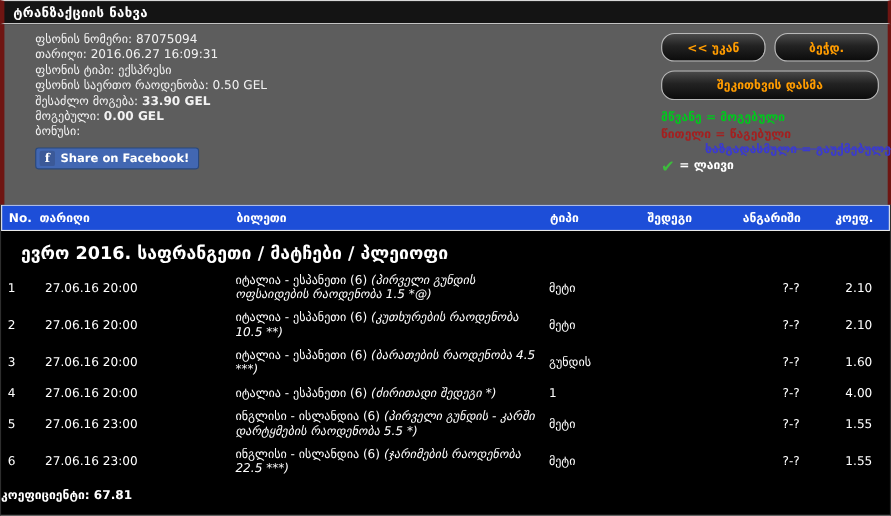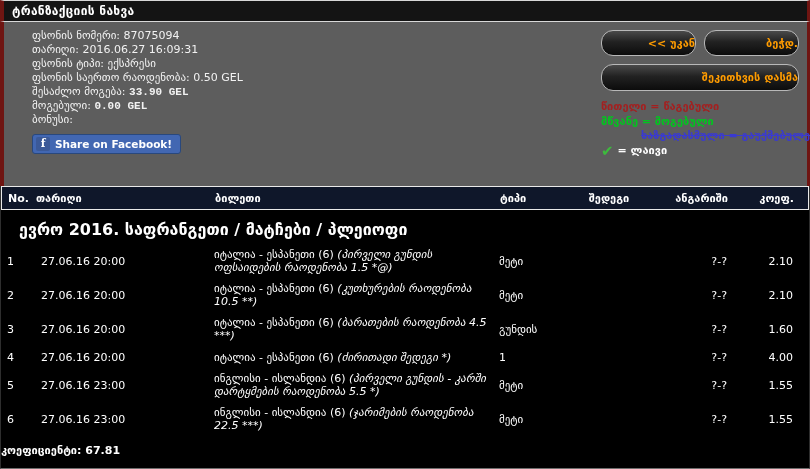--- a/index.html
+++ b/index.html
@@ -14,62 +14,62 @@
   }
   .title-bar .t { color:#fff; font-size:12px; font-weight:bold; letter-spacing:0.3px; }
 
   
   .top-section {
     position:relative; height:164px; background:#5d5d5d;
     border-left:4px solid #6f1512; border-right:3px solid #6f1512;
   }
   .info-col { position:absolute; left:28px; top:7px; }
   .info-line { color:#f2f2f2; font-size:11px; line-height:14px; white-space:nowrap; }
-  .info-line .val.bold { font-weight:bold;font-family:Liberation Mono, monospace; }
+  .info-line .val.bold { font-weight:bold; }
 
   .fb-btn {
     margin-top:7px; display:inline-flex; align-items:center; height:20px;
     background:#4267b2; border:1px solid #29487d; border-radius:3px;
     padding:0 8px 0 3px; cursor:pointer;
   }
   .fb-f {
     width:14px; height:14px; background:#3b5998; border-radius:2px; margin-right:5px;
     color:#fff; font-weight:bold; font-size:11px; line-height:14px; text-align:center;
     font-family:"DejaVu Serif", serif;
   }
   .fb-label { color:#fff; font-size:10.5px; font-weight:bold; }
 
   
   .right-col { position:absolute; right:8px; top:8px; width:198px; }
   .btn {
     background:linear-gradient(#4a4a4a, #222 45%, #0c0c0c);
     border:1px solid #b8b8b8; border-radius:12px; color:#ff9c00;
     font-family:"DejaVu Sans", sans-serif; font-weight:bold; font-size:11px;
-    height:26px; cursor:pointer;text-align:right;
+    height:26px; cursor:pointer;
   }
   .btn-row { display:flex; gap:8px; }
   .btn-row .btn { flex:1; }
   .btn.wide { width:100%; margin-top:8px; height:27px; }
 
   .legend { margin-top:9px; }
   .legend-line { font-size:11px; font-weight:bold; line-height:14.5px; white-space:nowrap; }
   .lg-green { color:#00c71e; }
   .lg-red { color:#a32020; }
   .lg-white { color:#fff; }
   .lg-blue { color:#3a3ad0; text-decoration:line-through;margin-left:40px; }
   .lg-live { color:#fff; display:flex; align-items:center; }
   .check-icon { color:#3dbb3d; font-size:15px; margin-right:4px; line-height:14px; }
 
   
   .table-section { background:#000; color:#fff; font-size:11px;
     border-left:1px solid #2e2e2e; border-right:1px solid #2e2e2e; border-bottom:1px solid #6e6e6e;
     height:283px; }
   .trow { display:flex; align-items:center; }
   .thead {
-    background:#0f172a; border:1px solid #e9e9e9; height:24px; font-weight:bold;
+    background:#1d4ed8; border:1px solid #e9e9e9; height:24px; font-weight:bold;
   }
   .c-no   { width:30px;  padding-left:6px; }
   .c-date { width:168px; padding-left:10px; }
   .c-ticket { width:300px; padding-left:15px; padding-right:10px; }
   .c-type { width:76px;  text-align:left; }
   .c-result { width:66px; text-align:center; }
   .c-score { width:86px; text-align:right; }
   .c-coef { width:78px;  text-align:right; padding-right:12px; }
   .thead .c-date { padding-left:4px; }
 
@@ -105,22 +105,22 @@
     </div>
 
     <div class="right-col">
       <div class="btn-row">
         <button class="btn">&lt;&lt; უკან</button>
         <button class="btn">ბეჭდ.</button>
       </div>
       <button class="btn wide">შეკითხვის დასმა</button>
 
       <div class="legend">
+        <div class="legend-line lg-green">მწვანე = მოგებული</div>
         <div class="legend-line lg-red">წითელი = წაგებული</div>
-        <div class="legend-line lg-green">მწვანე = მოგებული</div>
         <div class="legend-line lg-blue">ხაზგადასმული = გაუქმებულები</div>
         <div class="legend-line lg-live">
           <span class="check-icon">✔</span>
           <span>= ლაივი</span>
         </div>
       </div>
     </div>
   </div>
 
   <div class="table-section">

